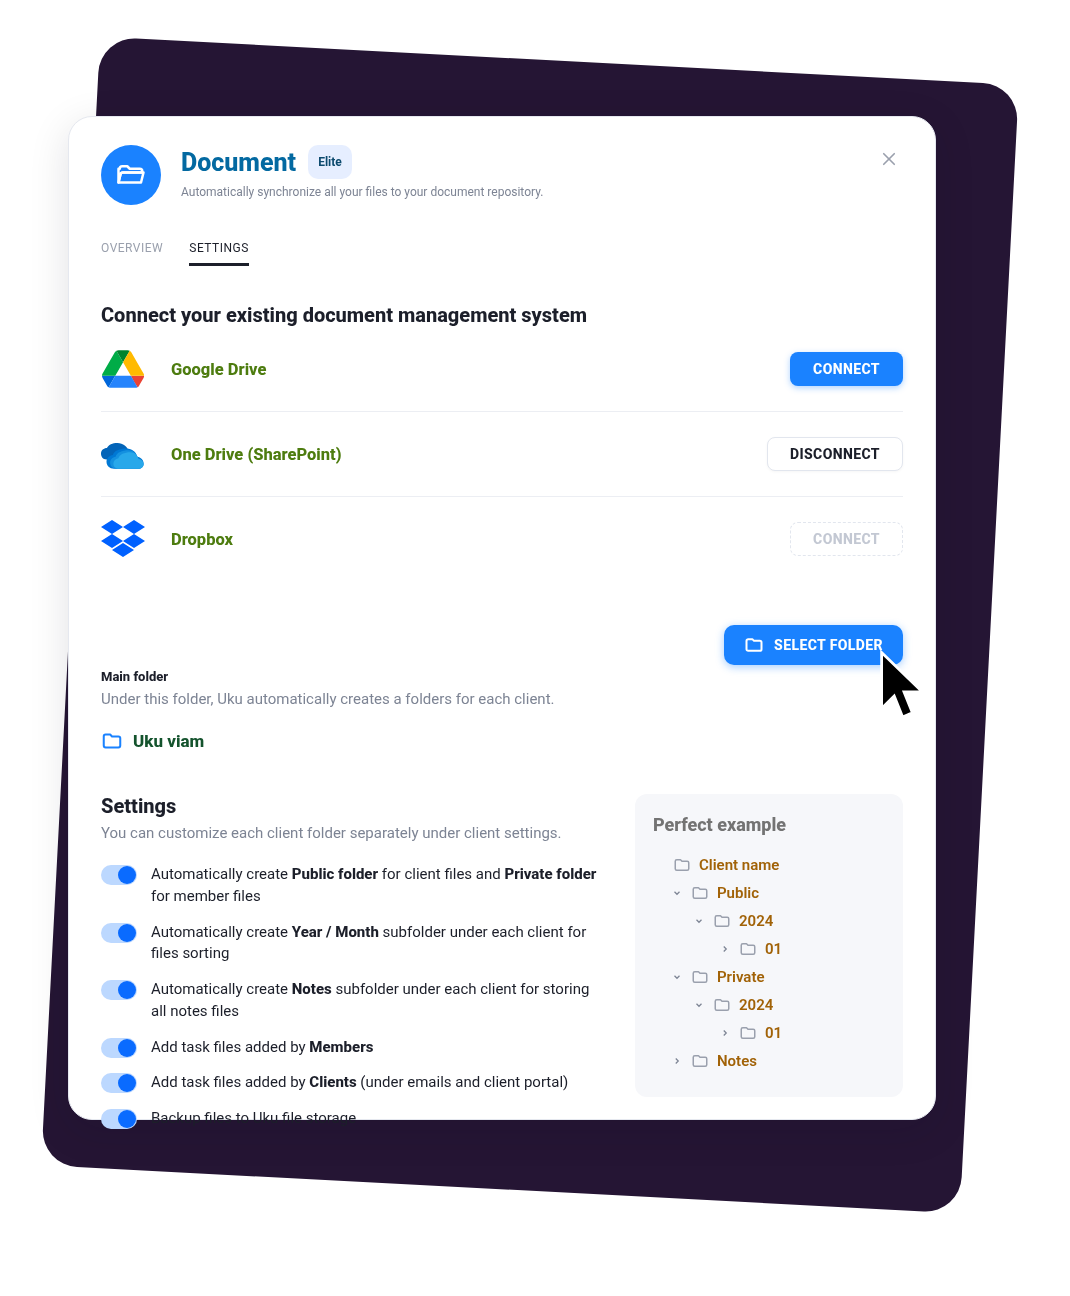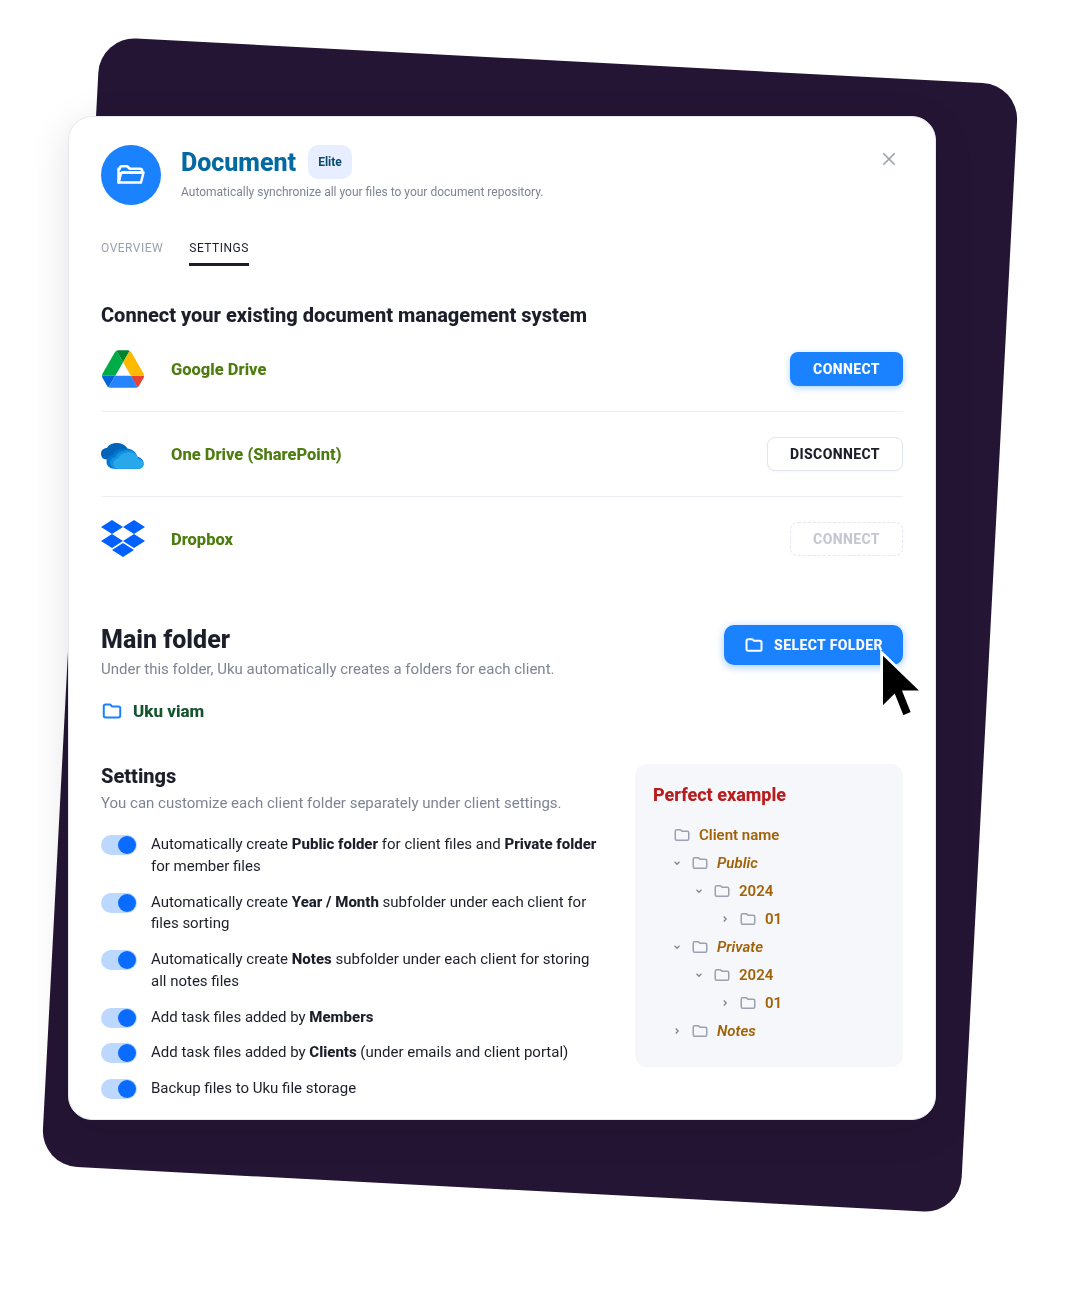--- a/index.html
+++ b/index.html
@@ -61,21 +61,21 @@
   .provider-name { font-size:16.5px; font-weight:800; color:#4d7c0f; margin-left:26px; flex:1; }
   .btn {
     font-size:14px; font-weight:800; letter-spacing:0.4px;
     padding:8px 22px; border-radius:8px; cursor:pointer; border:1px solid transparent;
   }
   .btn-primary { background:#1a82ff; color:#fff; box-shadow:0 2px 6px rgba(26,130,255,0.35); }
   .btn-outline { background:#fff; color:#1c1f2a; border:1px solid #e2e6ee; box-shadow:0 1px 3px rgba(0,0,0,0.04); }
   .btn-disabled { background:#fff; color:#c3c8d3; border:1px dashed #e2e6ee; cursor:default; }
   .main-folder-row { display:flex; align-items:flex-start; margin-top:44px; gap:24px; }
   .mf-left { flex:1; }
-  .mf-left h2 { font-size:25px; font-weight:800; color:#1c1f2a; }
+  .mf-left h2 { font-size:13px; font-weight:800; color:#1c1f2a;margin-top:44px; }
   .mf-desc { color:#7d8494; font-size:15px; margin-top:6px; }
   .mf-current { display:flex; align-items:center; gap:10px; color:#14532d; font-weight:800; font-size:17px; margin-top:22px; }
   .select-folder-btn {
     display:flex; align-items:center; gap:10px;
     background:#1a82ff; color:#fff; font-weight:800; font-size:14px; letter-spacing:0.4px;
     padding:10px 20px; border-radius:10px; box-shadow:0 2px 8px rgba(26,130,255,0.4);
     cursor:pointer;
   }
   .cursor-arrow { position:absolute; }
   .lower-row { display:flex; gap:30px; margin-top:42px; align-items:flex-start; }
@@ -87,27 +87,27 @@
   .toggle {
     width:36px; height:20px; border-radius:12px; background:#bcd8ff; position:relative;
     flex-shrink:0; margin-top:1px; cursor:pointer;
   }
   .toggle .knob { position:absolute; right:1px; top:1px; width:18px; height:18px; border-radius:50%; background:#0a6bff; }
   .opt-text { font-size:15px; color:#1c1f2a; line-height:1.45; }
   .opt-text b { font-weight:800; }
   .example-card {
     width:268px; background:#f6f7fa; border-radius:12px; padding:20px 18px 22px 18px;
   }
-  .example-card h3 { font-size:18px; font-weight:800; color:#b91c1c; margin-bottom:16px; }
+  .example-card h3 { font-size:18px; font-weight:800; color:#737373; margin-bottom:16px; }
   .tree { font-size:15px; color:#a16207; }
   .tree-row { display:flex; align-items:center; gap:8px; padding:5px 0; }
   .tree-row .chev { width:12px; display:flex; justify-content:center; color:#7d8494; }
   .tree-row .fold { color:#9aa0ad; display:flex; }
   .tree-row .lbl { font-weight:600; }
-  .ind1 { padding-left:18px;font-style:italic; }
+  .ind1 { padding-left:18px; }
   .ind2 { padding-left:40px; }
   .ind3 { padding-left:66px; }
 </style>
 </head>
 <body>
 
 <div class="back-card"></div>
 
 <div class="modal">
 

